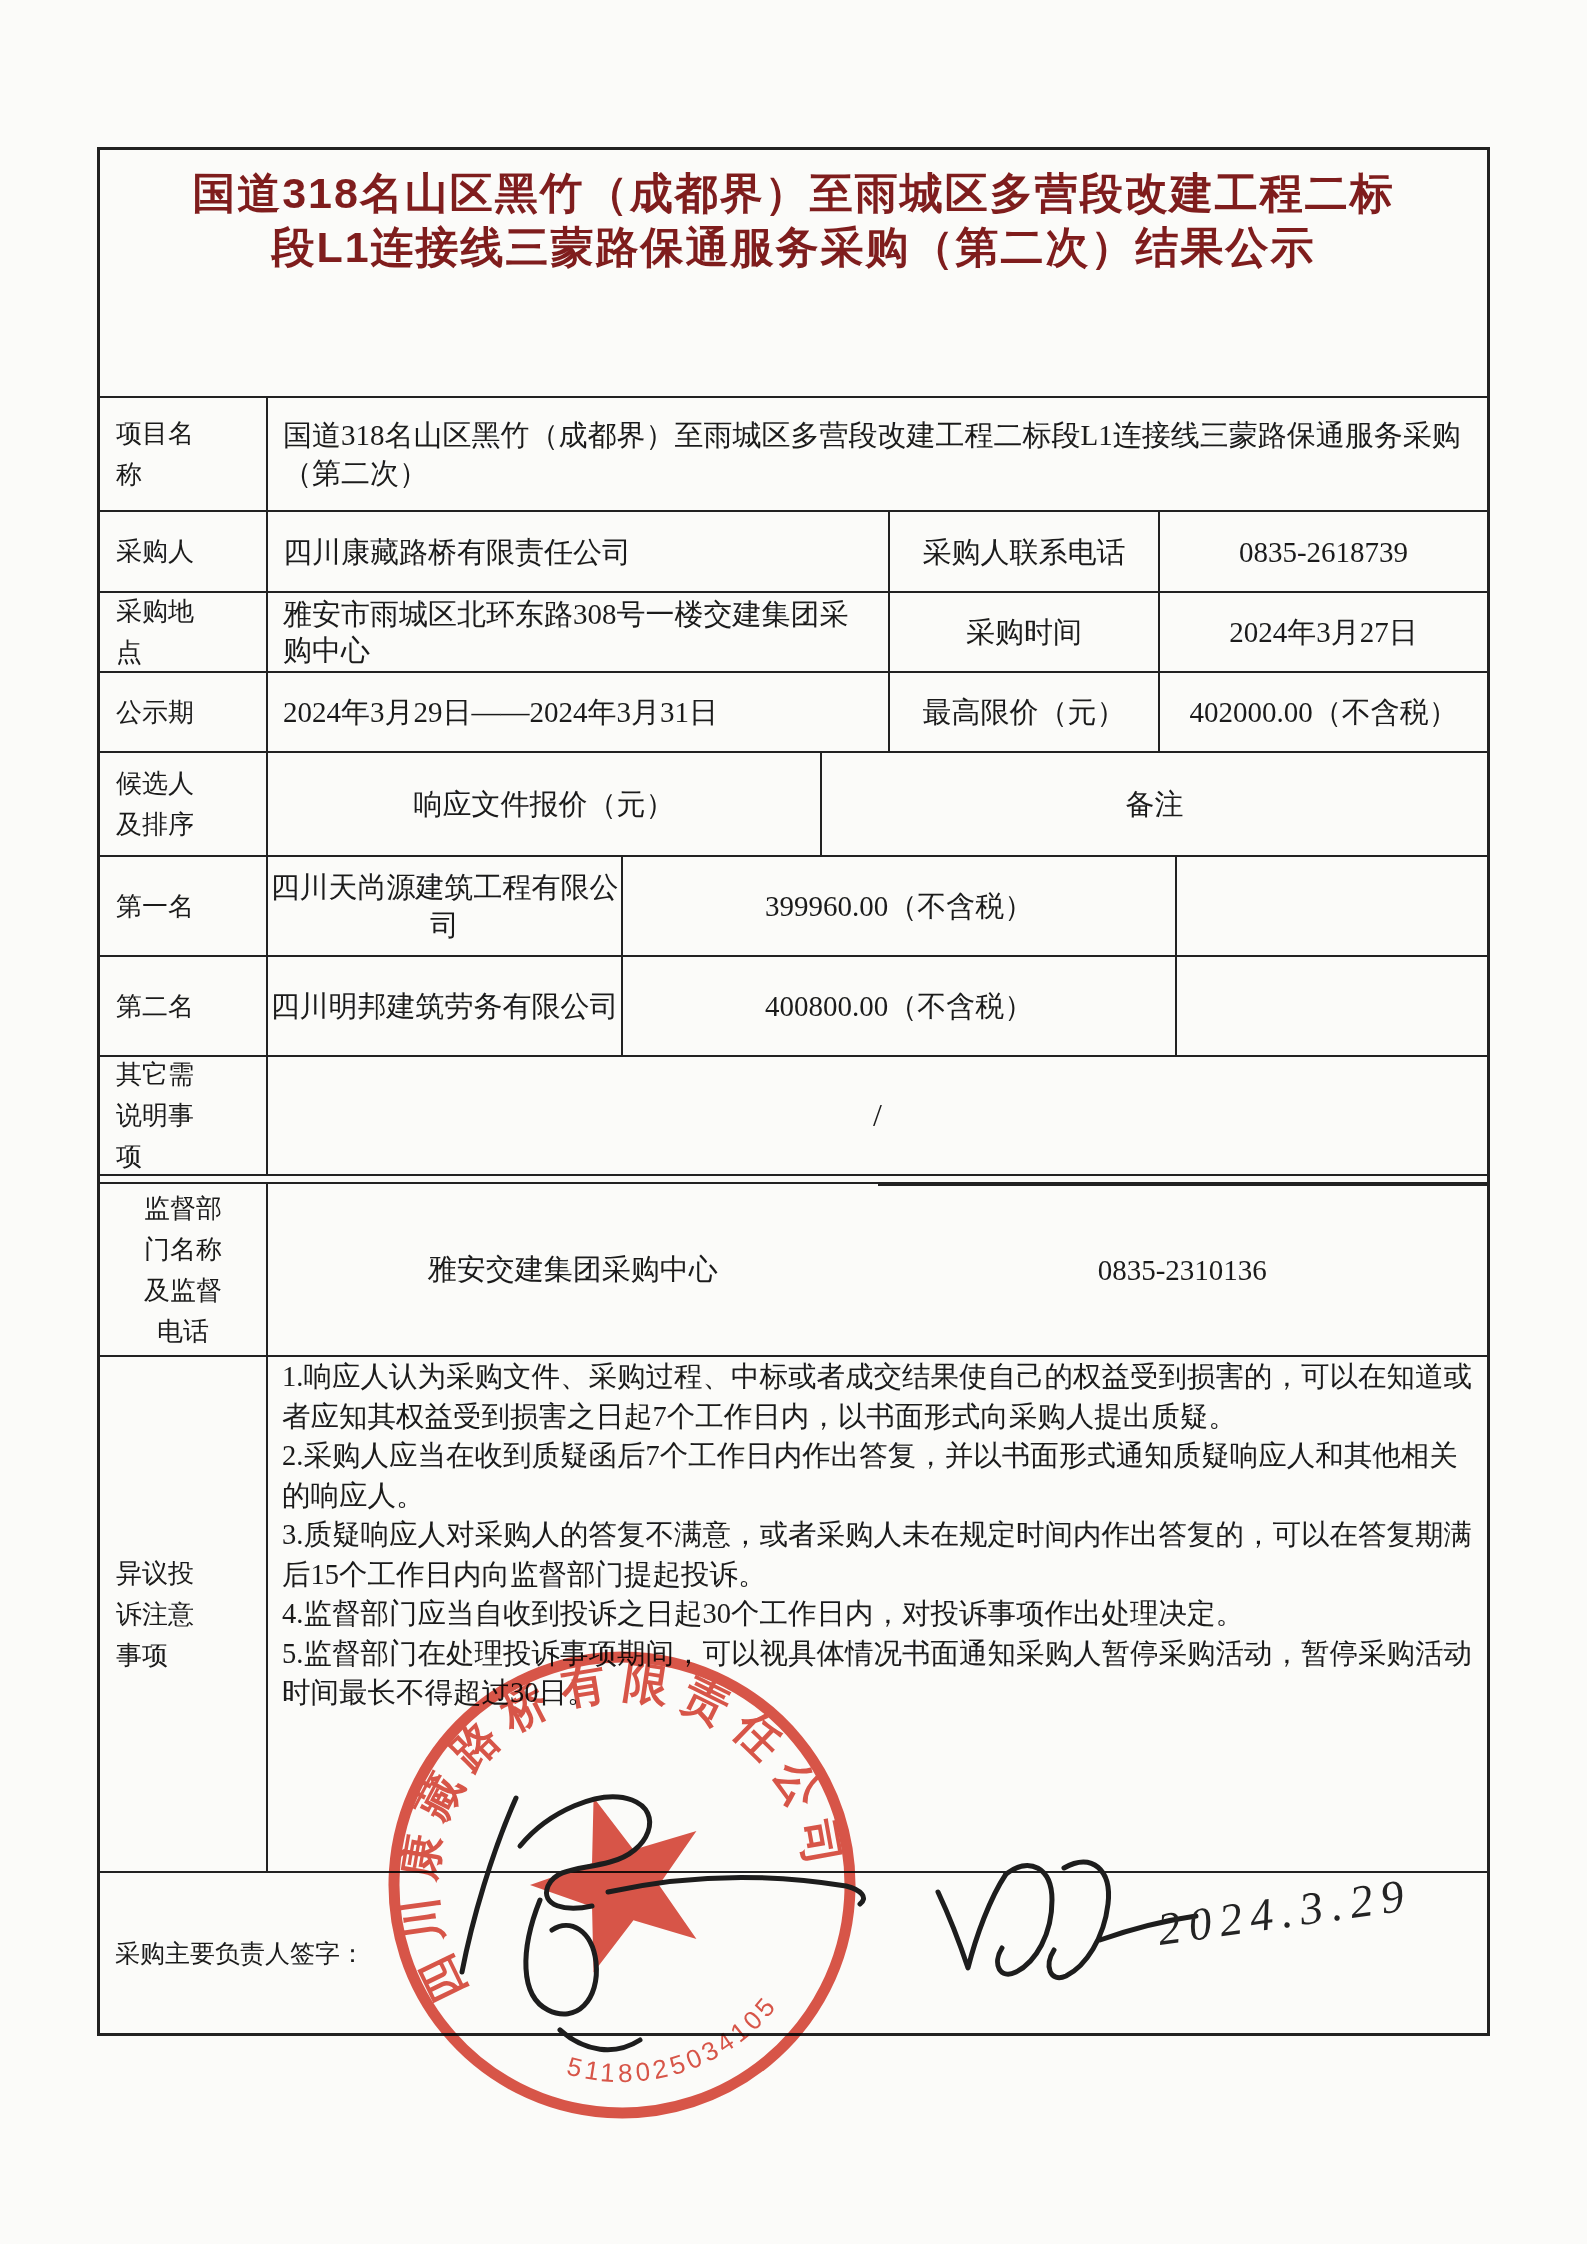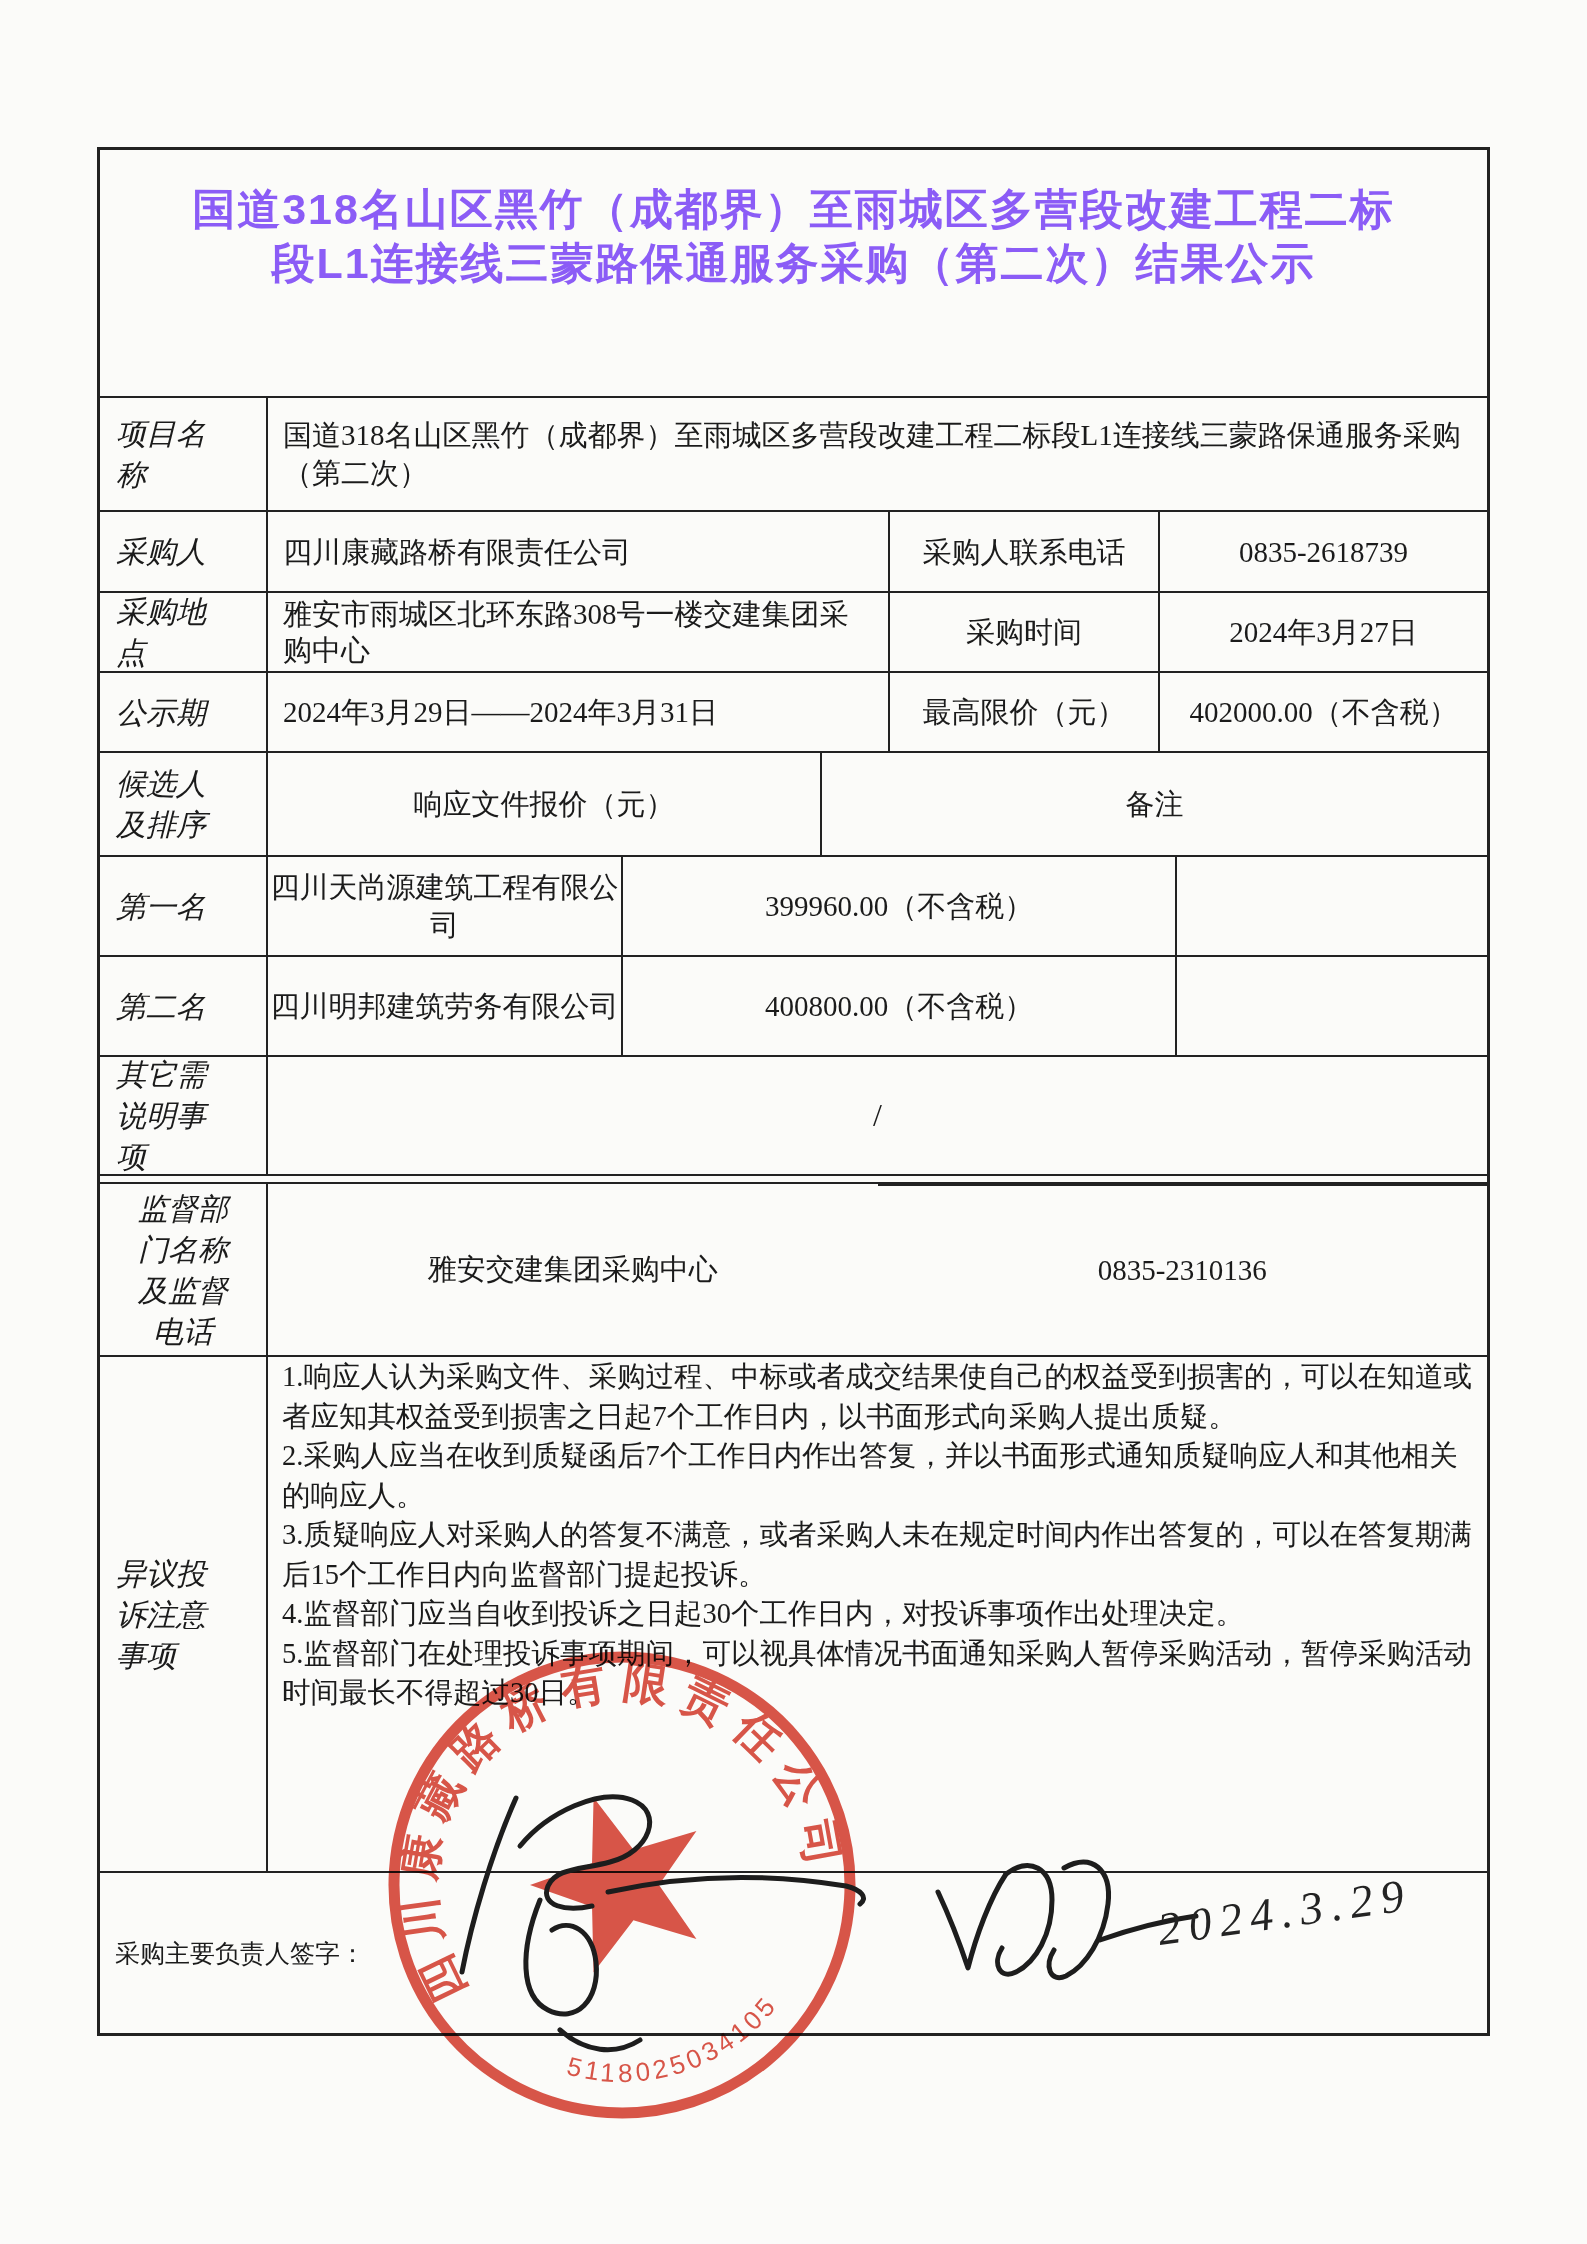--- a/index.html
+++ b/index.html
@@ -15,26 +15,26 @@
   }
   .row { display:flex; border-top:2px solid #222; box-sizing:border-box; }
   .row.first { border-top:none; }
   .cell { box-sizing:border-box; display:flex; align-items:center; overflow:hidden; }
   .cell + .cell, .right-stack { border-left:2px solid #222; box-sizing:border-box; }
 
   .title-row { height:246px; justify-content:center; }
   .title {
     width:100%; padding-top:16px; text-align:center; white-space:pre-line;
     font-family:"Liberation Sans", sans-serif; font-weight:700;
-    font-size:43px; line-height:54px; letter-spacing:2px; color:#8b5cf6;margin-top:16px;
+    font-size:43px; line-height:54px; letter-spacing:2px; color:#7f1d1d;
   }
 
   .label-cell {
     flex:0 0 166px; width:166px; padding:0 16px;
-    font-size:30px; line-height:41px; white-space:pre-line;font-style:italic;
+    font-size:26px; line-height:41px; white-space:pre-line;
   }
   .label-center { justify-content:center; text-align:center; padding:0 10px; }
 
   .val-left   { padding:0 15px; font-size:29px; line-height:38px; }
   .val-center { justify-content:center; text-align:center; font-size:29px; line-height:38px; }
 
   .r-project   { height:114px; }
   .r-purchaser { height:81px; }
   .r-location  { height:80px; }
   .r-publicity { height:80px; }

